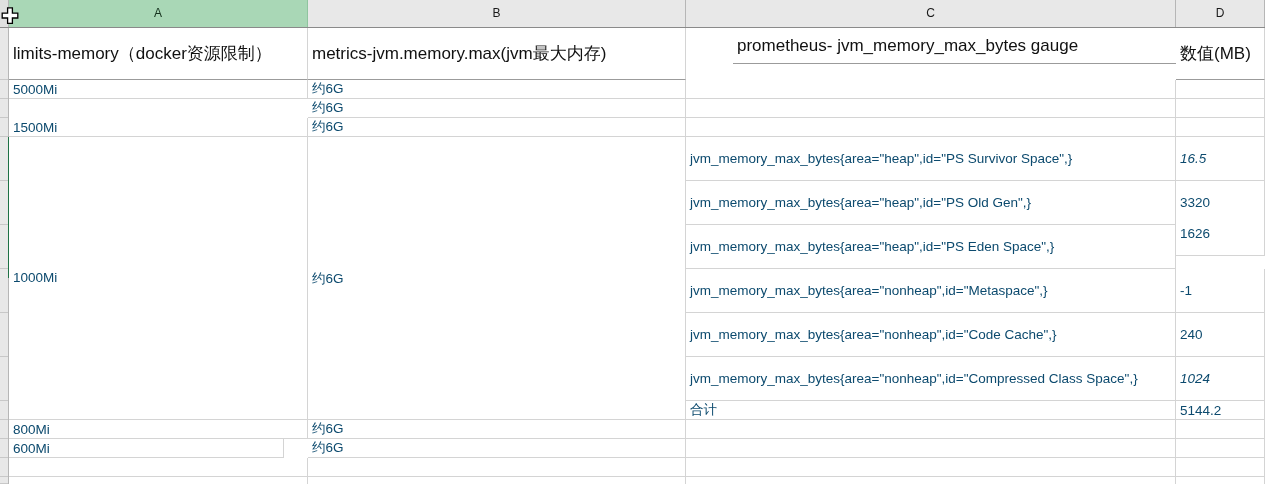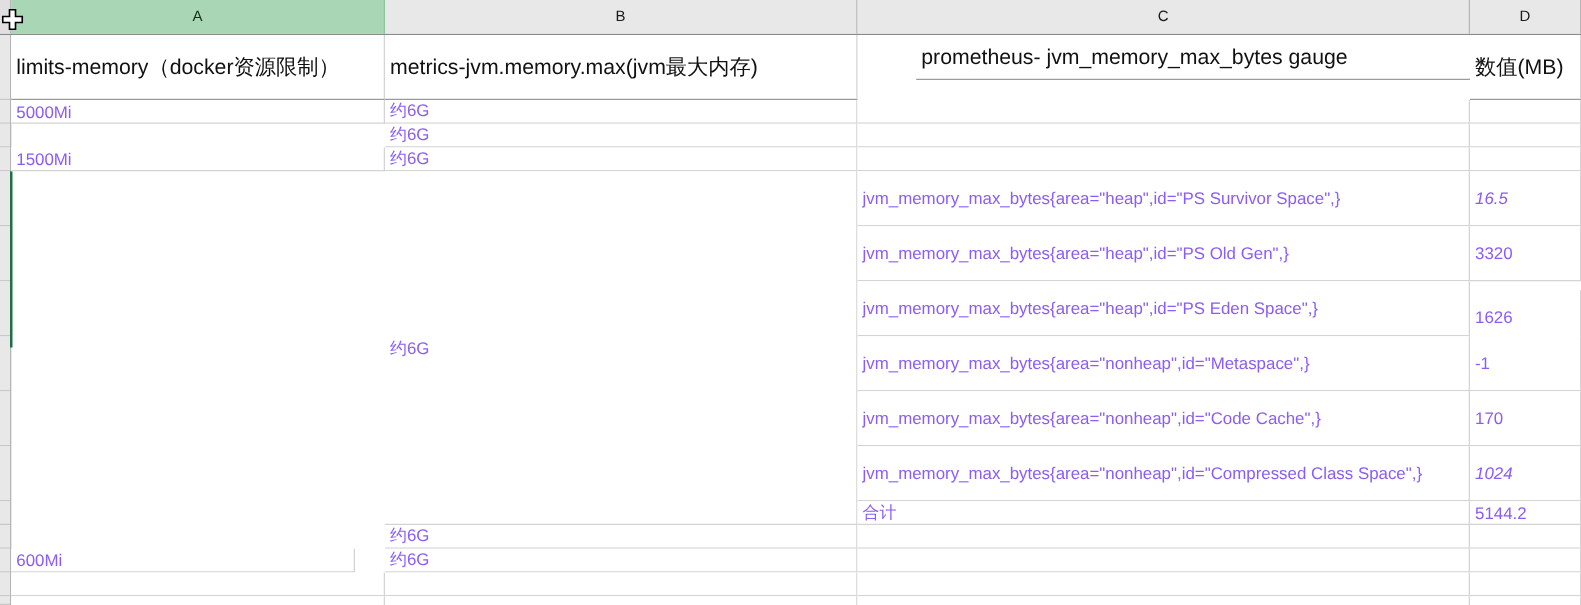--- a/index.html
+++ b/index.html
@@ -89,21 +89,21 @@
 
   
   .cell {
     position: absolute;
     box-sizing: border-box;
     border-right: 1px solid #d4d4d4;
     border-bottom: 1px solid #d4d4d4;
     background: #ffffff;
     overflow: hidden;
     white-space: nowrap;
-    color: #8b5cf6;
+    color: #0c4a6e;
     font-size: 13.5px;
     padding: 0 0 0 4px;
     display: flex;
     align-items: center;
   }
   .cell.hdr {
     font-size: 17px;
     color: #111111;
     border-bottom: 1px solid #9b9b9b;
   }
@@ -176,43 +176,45 @@
 
   <div class="cell" style="left:308px;top:99px;width:378px;height:19px;">约6G</div>
   <div class="cell" style="left:686px;top:99px;width:490px;height:19px;"></div>
   <div class="cell" style="left:1176px;top:99px;width:89px;height:19px;"></div>
 
   <div class="cell" style="left:9px;top:118px;width:299px;height:19px;">1500Mi</div>
   <div class="cell" style="left:308px;top:118px;width:378px;height:19px;">约6G</div>
   <div class="cell" style="left:686px;top:118px;width:490px;height:19px;"></div>
   <div class="cell" style="left:1176px;top:118px;width:89px;height:19px;"></div>
 
+  <div class="cell" style="left:9px;top:137px;width:299px;height:283px;padding-top:133px;align-items:flex-start;">1000Mi</div>
   <div class="cell" style="left:308px;top:137px;width:378px;height:283px;padding-top:133px;align-items:flex-start;">约6G</div>
 
   <div class="cell" style="left:686px;top:137px;width:490px;height:44px;">jvm_memory_max_bytes{area="heap",id="PS Survivor Space",}</div>
   <div class="cell" style="left:1176px;top:137px;width:89px;height:44px;font-style:italic;">16.5</div>
 
   <div class="cell" style="left:686px;top:181px;width:490px;height:44px;">jvm_memory_max_bytes{area="heap",id="PS Old Gen",}</div>
   <div class="cell" style="left:1176px;top:181px;width:89px;height:44px;">3320</div>
 
   <div class="cell" style="left:686px;top:225px;width:490px;height:44px;">jvm_memory_max_bytes{area="heap",id="PS Eden Space",}</div>
-  <div class="cell" style="left:1176px;top:232px;width:89px;height:44px;">1626</div>
+  <div class="cell" style="left:1176px;top:212px;width:89px;height:44px;">1626</div>
 
   <div class="cell" style="left:686px;top:269px;width:490px;height:44px;">jvm_memory_max_bytes{area="nonheap",id="Metaspace",}</div>
   <div class="cell" style="left:1176px;top:269px;width:89px;height:44px;">-1</div>
 
   <div class="cell" style="left:686px;top:313px;width:490px;height:44px;">jvm_memory_max_bytes{area="nonheap",id="Code Cache",}</div>
-  <div class="cell" style="left:1176px;top:313px;width:89px;height:44px;">170</div>
+  <div class="cell" style="left:1176px;top:313px;width:89px;height:44px;">240</div>
 
   <div class="cell" style="left:686px;top:357px;width:490px;height:44px;">jvm_memory_max_bytes{area="nonheap",id="Compressed Class Space",}</div>
   <div class="cell" style="left:1176px;top:357px;width:89px;height:44px;font-style:italic;">1024</div>
 
   <div class="cell" style="left:686px;top:401px;width:490px;height:19px;">合计</div>
   <div class="cell" style="left:1176px;top:401px;width:89px;height:19px;">5144.2</div>
 
+  <div class="cell" style="left:9px;top:420px;width:299px;height:19px;">800Mi</div>
   <div class="cell" style="left:308px;top:420px;width:378px;height:19px;">约6G</div>
   <div class="cell" style="left:686px;top:420px;width:490px;height:19px;"></div>
   <div class="cell" style="left:1176px;top:420px;width:89px;height:19px;"></div>
 
   <div class="cell" style="left:9px;top:439px;width:275px;height:19px;">600Mi</div>
   <div class="cell" style="left:308px;top:439px;width:378px;height:19px;">约6G</div>
   <div class="cell" style="left:686px;top:439px;width:490px;height:19px;"></div>
   <div class="cell" style="left:1176px;top:439px;width:89px;height:19px;"></div>
 
   <div class="cell empty" style="left:9px;top:458px;width:299px;height:19px;"></div>

